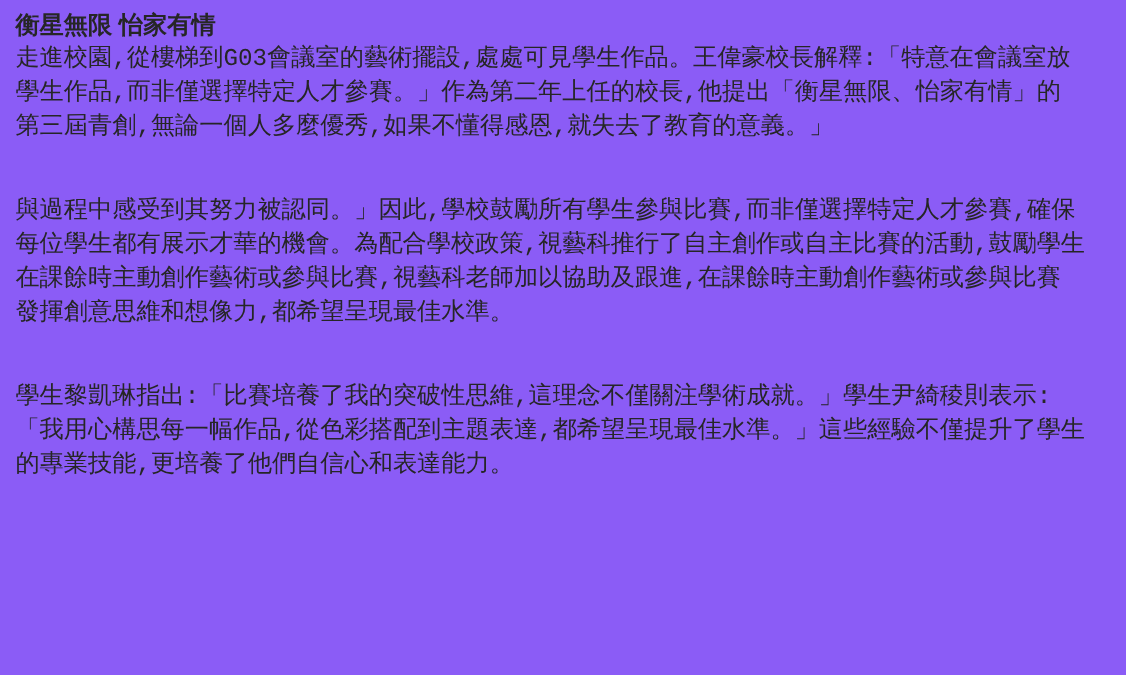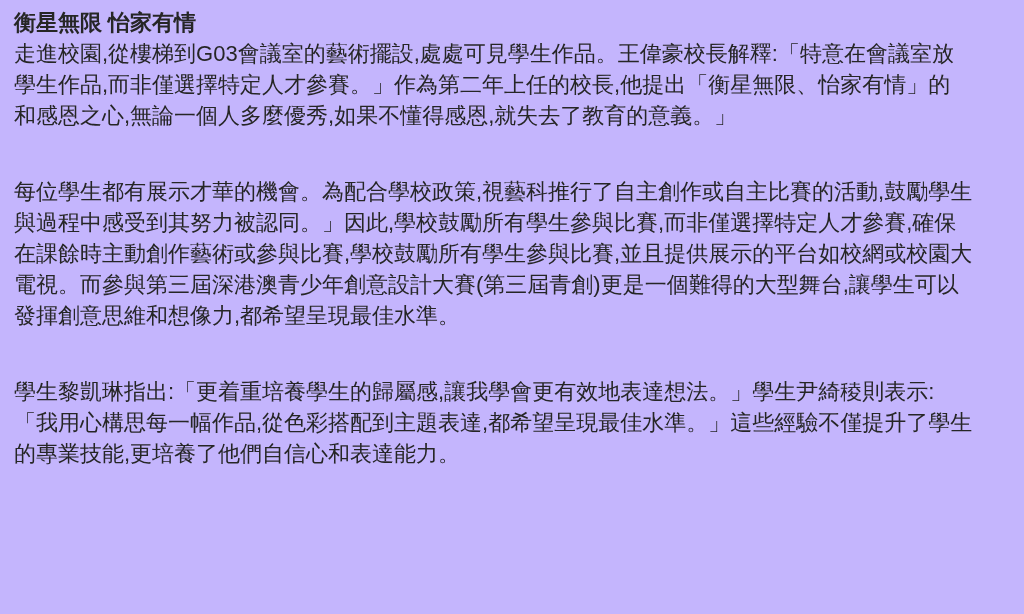--- a/index.html
+++ b/index.html
@@ -5,21 +5,21 @@
   html, body {
     margin: 0;
     padding: 0;
     background: #ffffff;
     overflow-x: hidden;
   }
   .page {
     width: 1024px;
     height: 614px;
     box-sizing: border-box;
-    background: #c4b5fd;
+    background: #8b5cf6;
   }
   .article {
     box-sizing: border-box;
     width: 1024px;
     padding: 7px 16px 0 14px;
     font-family: "Liberation Sans", "DejaVu Sans", sans-serif;
     font-size: 22px;
     line-height: 31px;
     color: #262626;
     letter-spacing: 0;
@@ -29,43 +29,43 @@
   }
   .section:last-child {
     margin-bottom: 0;
   }
   .heading {
     font-weight: 700;
     white-space: nowrap;
   }
   .line {
     white-space: nowrap;
+    font-family: Liberation Mono, monospace;
   }
 </style>
 </head>
 <body>
 
 <div class="page">
   <div class="article">
 
     <section class="section">
       <div class="heading">衡星無限 怡家有情</div>
       <div class="line">走進校園,從樓梯到G03會議室的藝術擺設,處處可見學生作品。王偉豪校長解釋:「特意在會議室放</div>
       <div class="line">學生作品,而非僅選擇特定人才參賽。」作為第二年上任的校長,他提出「衡星無限、怡家有情」的</div>
-      <div class="line">和感恩之心,無論一個人多麼優秀,如果不懂得感恩,就失去了教育的意義。」</div>
+      <div class="line">第三屆青創,無論一個人多麼優秀,如果不懂得感恩,就失去了教育的意義。」</div>
     </section>
 
     <section class="section">
+      <div class="line">與過程中感受到其努力被認同。」因此,學校鼓勵所有學生參與比賽,而非僅選擇特定人才參賽,確保</div>
       <div class="line">每位學生都有展示才華的機會。為配合學校政策,視藝科推行了自主創作或自主比賽的活動,鼓勵學生</div>
-      <div class="line">與過程中感受到其努力被認同。」因此,學校鼓勵所有學生參與比賽,而非僅選擇特定人才參賽,確保</div>
-      <div class="line">在課餘時主動創作藝術或參與比賽,學校鼓勵所有學生參與比賽,並且提供展示的平台如校網或校園大</div>
-      <div class="line">電視。而參與第三屆深港澳青少年創意設計大賽(第三屆青創)更是一個難得的大型舞台,讓學生可以</div>
+      <div class="line">在課餘時主動創作藝術或參與比賽,視藝科老師加以協助及跟進,在課餘時主動創作藝術或參與比賽</div>
       <div class="line">發揮創意思維和想像力,都希望呈現最佳水準。</div>
     </section>
 
     <section class="section">
-      <div class="line">學生黎凱琳指出:「更着重培養學生的歸屬感,讓我學會更有效地表達想法。」學生尹綺稜則表示:</div>
+      <div class="line">學生黎凱琳指出:「比賽培養了我的突破性思維,這理念不僅關注學術成就。」學生尹綺稜則表示:</div>
       <div class="line">「我用心構思每一幅作品,從色彩搭配到主題表達,都希望呈現最佳水準。」這些經驗不僅提升了學生</div>
       <div class="line">的專業技能,更培養了他們自信心和表達能力。</div>
     </section>
 
   </div>
 </div>
 
 </body></html>

